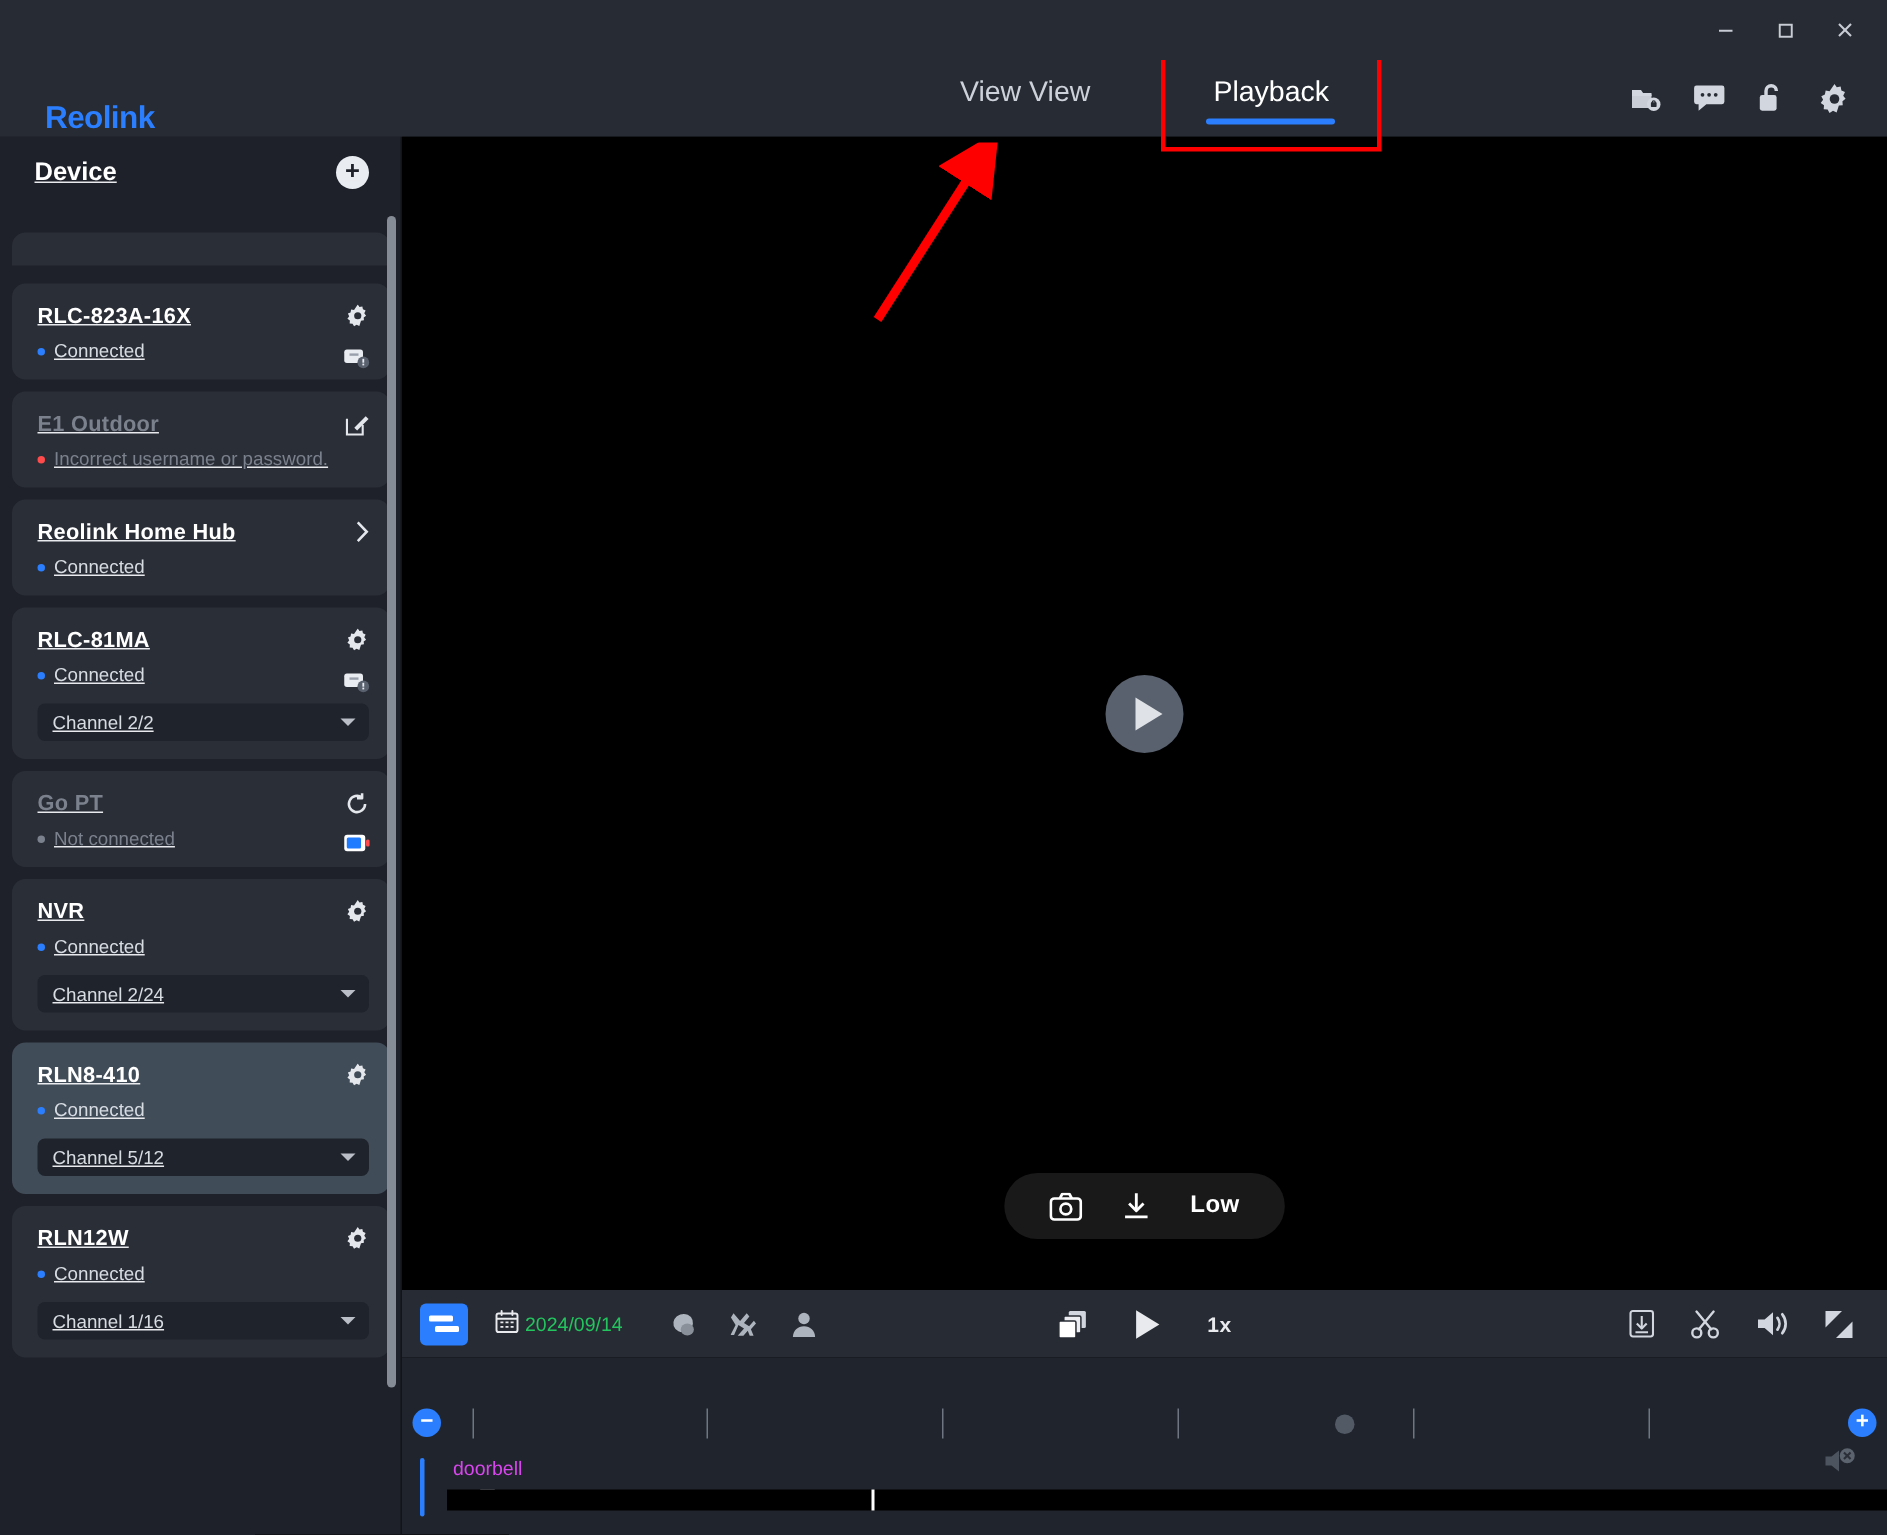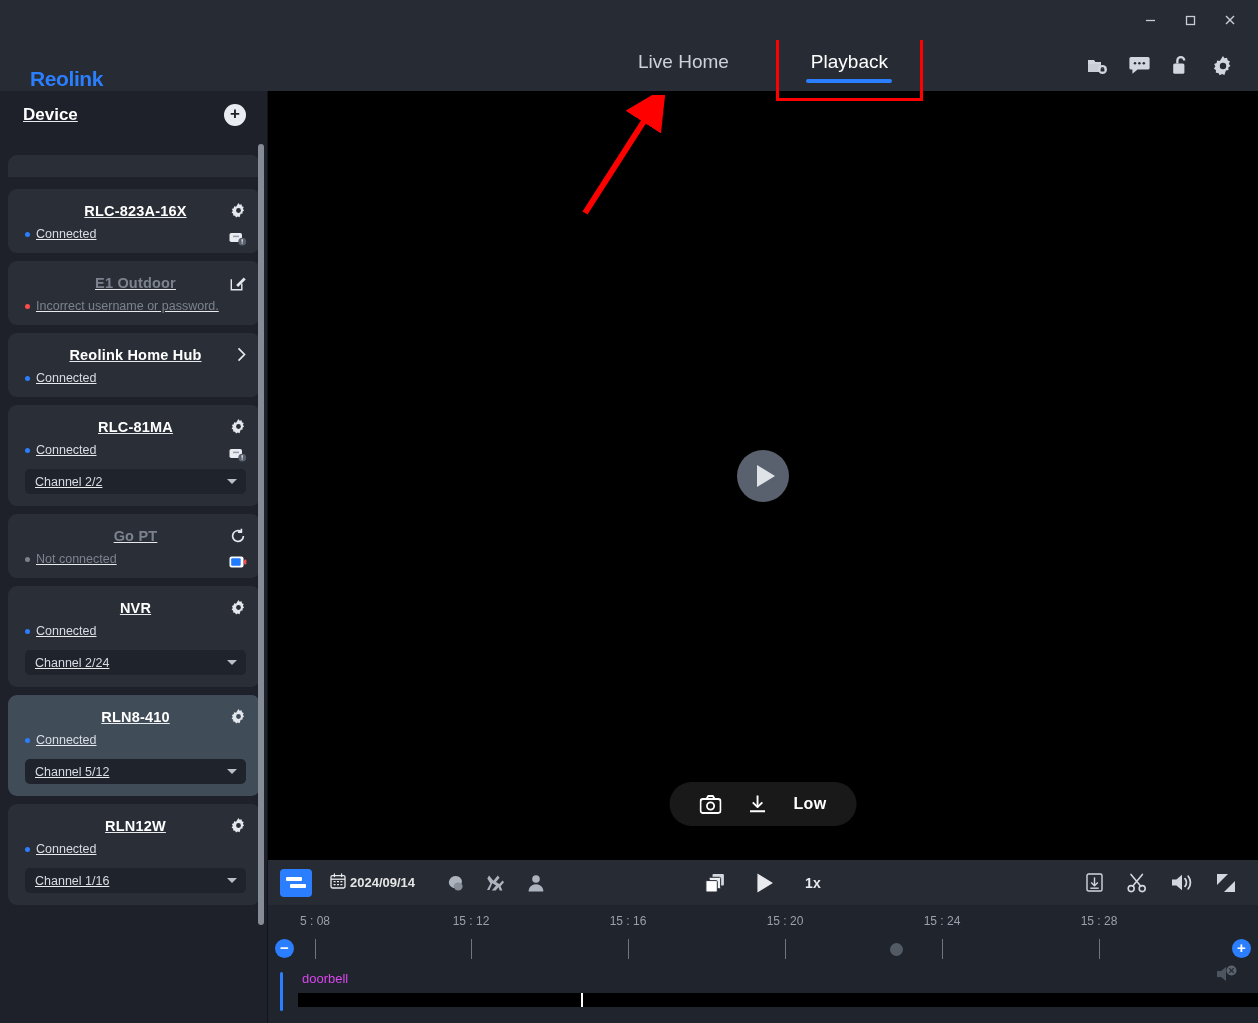--- a/index.html
+++ b/index.html
@@ -65,21 +65,21 @@
   .device-header {
     height:48px; flex:0 0 48px; display:flex; align-items:center;
     padding:0 22px 0 23px; justify-content:space-between;
   }
   .device-title { font-size:17px; font-weight:bold; color:#ffffff; }
   .add-btn {
     width:22px; height:22px; border-radius:50%; background:#e9ecf1; color:#1e2129;
     display:flex; align-items:center; justify-content:center; font-size:17px;
     font-weight:bold; line-height:0; padding-bottom:2px;
   }
-  .dev-scroll { flex:1; overflow:hidden; position:relative; padding:16px 8px;text-align:center; }
+  .dev-scroll { flex:1; overflow:hidden; position:relative; padding:16px 8px; }
   .dev-card {
     background:#2a2e37; border-radius:9px; margin-bottom:8px; padding:14px 14px 12px 17px;
     position:relative;
   }
   .dev-card.partial { height:22px; padding:0; margin-bottom:12px; border-radius:9px 9px 0 0;}
   .dev-card.selected { background:#414c59; }
   .dev-name { font-size:14.5px; font-weight:bold; color:#ffffff; letter-spacing:0.2px; }
   .dev-name.dim { color:#7c828d; }
   .dev-status { font-size:12.5px; color:#d7dbe2; margin-top:8px; display:flex; align-items:center; gap:6px;}
   .dev-status.dim { color:#7c828d; }
@@ -125,21 +125,21 @@
     height:45px; flex:0 0 45px; background:#272b33;
     display:flex; align-items:center; position:relative; padding-left:12px;
   }
   .list-btn {
     width:32px; height:28px; background:#2b7fff; border-radius:4px;
     display:flex; flex-direction:column; align-items:center; justify-content:center; gap:3px;
   }
   .list-btn .ln { height:4px; background:#ffffff; border-radius:1px; }
   .list-btn .ln.a{ width:16px; margin-right:4px;} .list-btn .ln.b{ width:16px; margin-left:4px;}
   .date-box { display:flex; align-items:center; gap:4px; margin-left:18px;
-              font-size:13px; font-weight:bold; color:#e5e5e5; }
+              font-size:13px; font-weight:normal; color:#22c55e; }
   .filters { display:flex; align-items:center; gap:22px; margin-left:32px; }
   .f-ic { color:#aeb4bd; display:flex; }
   .center-ctrls { position:absolute; left:50%; transform:translateX(-50%);
                   display:flex; align-items:center; gap:30px; }
   .speed { font-size:14px; font-weight:bold; color:#e8eaed; letter-spacing:0.3px; }
   .right-ctrls { position:absolute; right:22px; display:flex; align-items:center; gap:24px; }
   .r-ic { color:#d2d6de; display:flex; }
 
   
   .timeline { height:118px; flex:0 0 118px; background:#20242c; position:relative; }
@@ -190,21 +190,21 @@
           <line x1="11" y1="3" x2="3" y2="11" stroke="#c8ccd4" stroke-width="1.4"></line>
         </svg>
     </div>
   </div>
 
   <div class="header">
     <div class="logo">Reolink</div>
 
     <div class="navwrap">
       <div class="nav-tab">
-        <span>Live Home</span>
+        <span>View View</span>
 
       </div>
       <div class="nav-tab active annotated">
         <span>Playback</span>
         <span class="underline"></span>
       </div>
     </div>
 
     <div class="header-icons">
       <div class="hicon">
@@ -516,28 +516,20 @@
             <svg width="20" height="20" viewBox="0 0 20 20" fill="#d2d6de">
               <path d="M1 1h11L1 12z"></path>
                 <path d="M19 19H8L19 8z"></path>
             </svg>
           </div>
         </div>
       </div>
 
       <div class="timeline">
 
-        <div class="tl-labels">
-          <span class="tl-label" style="left:47px">5 : 08</span>
-          <span class="tl-label" style="left:203px">15 : 12</span>
-          <span class="tl-label" style="left:360px">15 : 16</span>
-          <span class="tl-label" style="left:517px">15 : 20</span>
-          <span class="tl-label" style="left:674px">15 : 24</span>
-          <span class="tl-label" style="left:831px">15 : 28</span>
-        </div>
 
         <div class="tl-ticks">
           <span class="tl-tick" style="left:47px"></span>
           <span class="tl-tick" style="left:203px"></span>
           <span class="tl-tick" style="left:360px"></span>
           <span class="tl-tick" style="left:517px"></span>
           <span class="tl-tick" style="left:674px"></span>
           <span class="tl-tick" style="left:831px"></span>
         </div>
 

